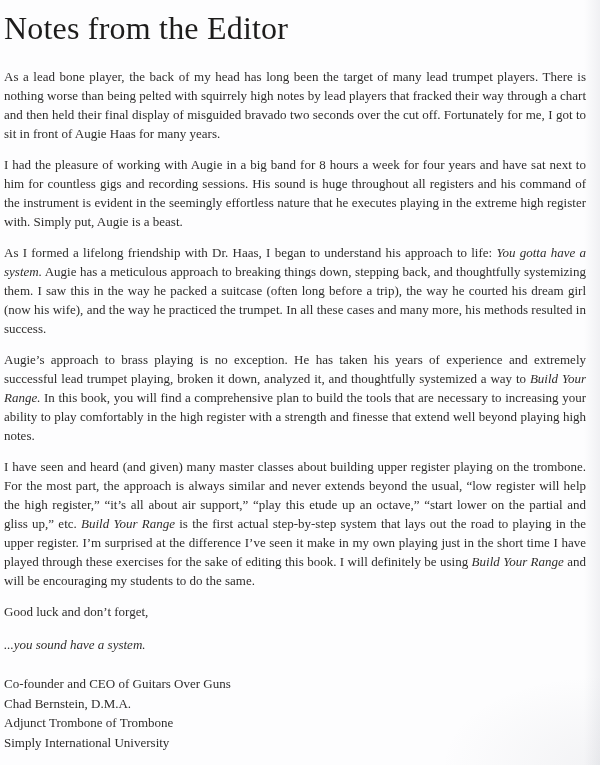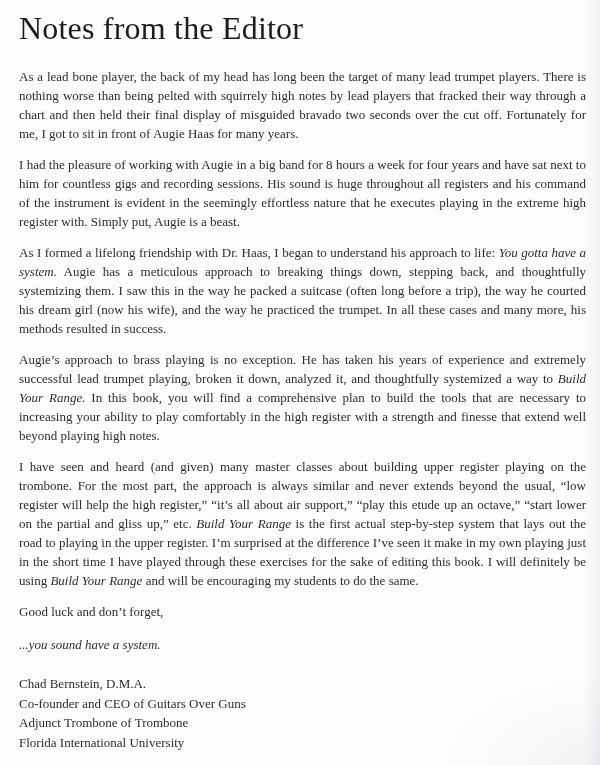--- a/index.html
+++ b/index.html
@@ -6,21 +6,21 @@
     margin: 0;
     padding: 0;
     background: #ffffff;
   }
   .page {
     position: relative;
     width: 600px;
     height: 765px;
     box-sizing: border-box;
     background: #fdfdfe;
-    padding: 8px 14px 0 19px;
+    padding: 8px 14px 0 4px;
     font-family: "Liberation Serif", serif;
     color: #2e2d2c;
     overflow: hidden;
   }
   
   .page::after {
     content: "";
     position: absolute;
     top: 0; right: 0;
     width: 16px; height: 100%;
@@ -91,19 +91,19 @@
 
     <p><span>I have seen and heard (and given) many master classes about building upper register playing on the trombone. For the most part, the approach is always similar and never extends beyond the usual, “low register will help the high register,” “it’s all about air support,” “play this etude up an octave,” “start lower on the partial and gliss up,” etc. </span><em>Build Your Range</em><span> is the first actual step-by-step system that lays out the road to playing in the upper register. I’m surprised at the difference I’ve seen it make in my own playing just in the short time I have played through these exercises for the sake of editing this book. I will definitely be using </span><em>Build Your Range</em><span> and will be encouraging my students to do the same.</span></p>
 
     <p class="closing no-justify"><span>Good luck and don’t forget,</span></p>
 
     <p class="tagline no-justify"><span>...you sound have a system.</span></p>
 
   </div>
 
   <div class="signature">
+    <div>Co-founder and CEO of Guitars Over Guns</div>
     <div>Chad Bernstein, D.M.A.</div>
-    <div>Co-founder and CEO of Guitars Over Guns</div>
     <div>Adjunct Trombone of Trombone</div>
-    <div>Florida International University</div>
+    <div>Simply International University</div>
   </div>
 
 </div>
 
 </body></html>

